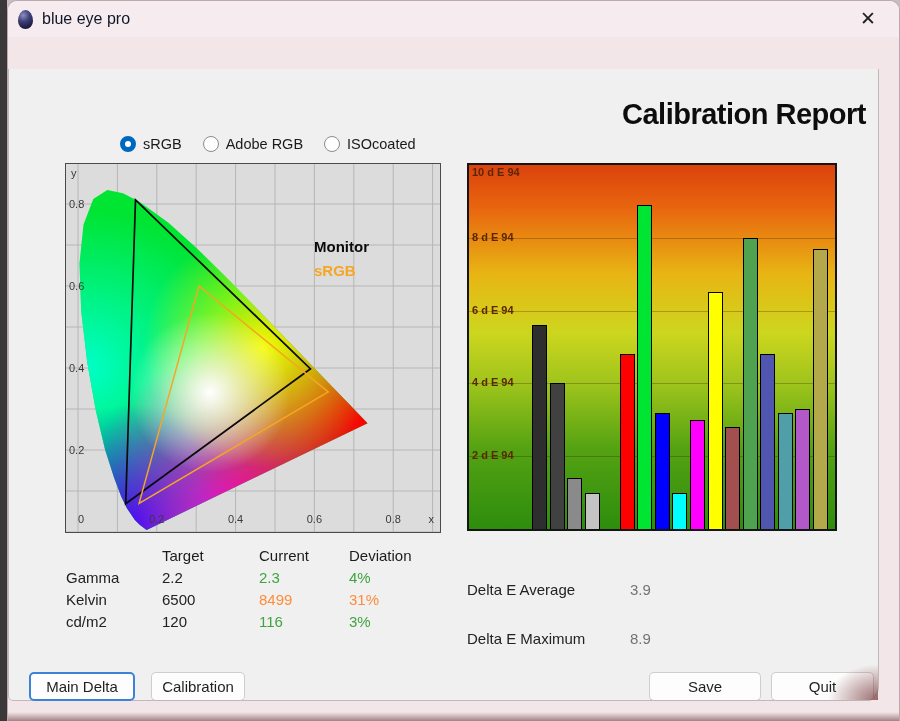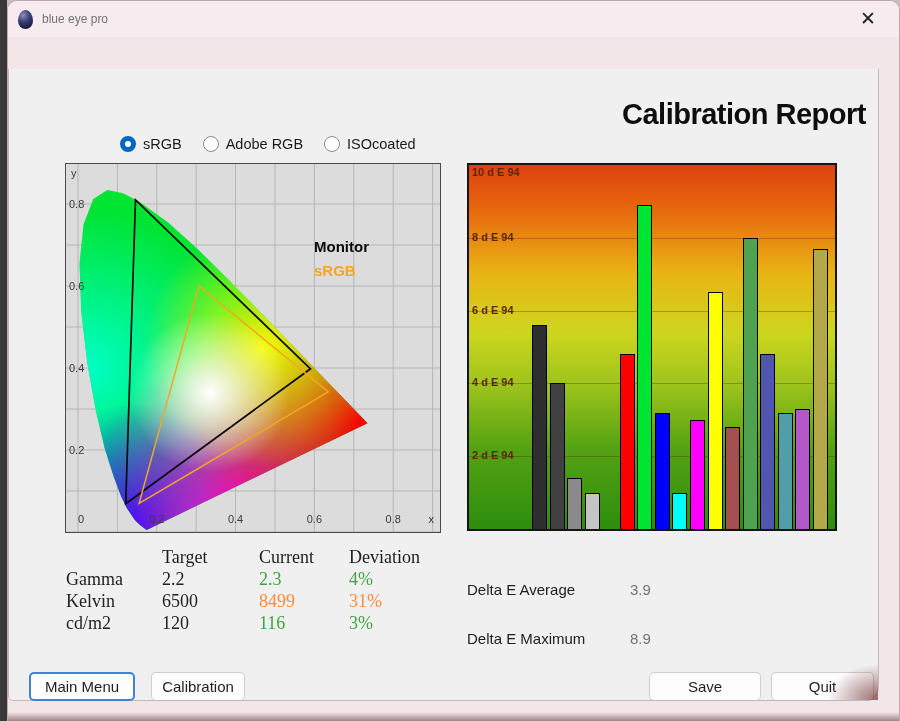--- a/index.html
+++ b/index.html
@@ -11,21 +11,21 @@
     background:#f3e6e9;border-top-left-radius:10px;border-top-right-radius:10px;
     border:1px solid #bda9ad;border-bottom:none;overflow:hidden;}
   .window::after{content:"";position:absolute;left:0;right:0;bottom:0;height:9px;pointer-events:none;
     background:linear-gradient(to bottom,rgba(110,55,57,0),rgba(95,50,52,.55));}
   .corner-shadow{position:absolute;right:0;bottom:0;width:90px;height:55px;pointer-events:none;
     background:radial-gradient(70px 50px at 100% 100%,rgba(120,58,60,.75),rgba(120,58,60,0) 72%);}
 
   .titlebar{position:relative;height:36px;display:flex;align-items:center;padding-left:10px;background:#f6ebee;}
   .app-icon{width:15px;height:19px;margin-right:9px;border-radius:50% 50% 50% 50%/58% 58% 42% 42%;
     background:radial-gradient(circle at 35% 28%,#8d8fc0 0%,#3d3f77 38%,#191a3e 78%,#0c0c22 100%);}
-  .title-text{font-size:12px;color:#737373;}
+  .title-text{font-size:16px;color:#0f172a;}
   .close-btn{position:absolute;right:17px;top:5px;font-size:19px;color:#1f1f1f;line-height:26px;
     width:28px;text-align:center;cursor:default;font-weight:400;}
 
   .menubar{height:30px;display:flex;align-items:center;padding-left:5px;background:#faf2f4;
     border-bottom:2px solid #4d4d4d;}
   .menu-item{padding:0 11px;font-size:15px;color:#141414;cursor:default;}
 
   .panel{position:absolute;left:0;top:68px;width:871px;height:632px;background:#f1f0f0;
     border:1px solid #c2b8ba;border-top:none;border-bottom-right-radius:14px;border-bottom-left-radius:5px;}
 
@@ -42,21 +42,21 @@
     background:#dcdcdc;}
   .cie-box svg{display:block;}
 
   .bar-box{position:absolute;left:458px;top:94px;width:370px;height:368px;border:2px solid #151515;
     background:linear-gradient(to bottom,#dc420d 0%,#e8660f 12%,#e8b514 30%,#cdd61e 46%,#9fc41c 60%,#54a212 78%,#2e8d0e 100%);}
   .bar-grid{position:absolute;left:0;right:0;height:1px;background:rgba(55,25,0,.28);}
   .bar-tick{position:absolute;left:3px;font-size:11px;font-weight:700;color:#5c2605;white-space:nowrap;}
   .de-bar{position:absolute;bottom:0;width:15px;border:1px solid #000;border-bottom:none;}
 
   .results-table{position:absolute;left:57px;top:478px;display:grid;
-    grid-template-columns:96px 97px 90px 95px;grid-auto-rows:22px;font-size:18px;color:#222;font-family:Liberation Serif, serif;}
+    grid-template-columns:96px 97px 90px 95px;grid-auto-rows:22px;font-size:15px;color:#222;}
   .results-table .hdr{color:#1c1c1c;}
   .good{color:#3fa43f;}
   .warn{color:#ff8c3a;}
 
   .delta-block{position:absolute;left:458px;top:481px;font-size:15px;color:#222;}
   .delta-row{display:flex;height:20px;align-items:center;margin-top:29px;}
   .delta-label{width:163px;}
   .delta-value{color:#737373;}
 
   .btn{position:absolute;top:603px;height:29px;background:#fdfdfd;border:1px solid #d2cccc;
@@ -233,20 +233,20 @@
         <div class="delta-row">
           <div class="delta-label">Delta E Average</div>
           <div class="delta-value">3.9</div>
         </div>
         <div class="delta-row">
           <div class="delta-label">Delta E Maximum</div>
           <div class="delta-value">8.9</div>
         </div>
       </div>
 
-    <button class="btn primary" id="btn-main-menu">Main Menu</button>
+    <button class="btn primary" id="btn-main-menu">Main Delta</button>
     <button class="btn" id="btn-calibration">Calibration</button>
     <button class="btn" id="btn-save">Save</button>
     <button class="btn" id="btn-quit">Quit</button>
 
     <div class="corner-shadow"></div>
   </div>
 </div>
 
 </body></html>

